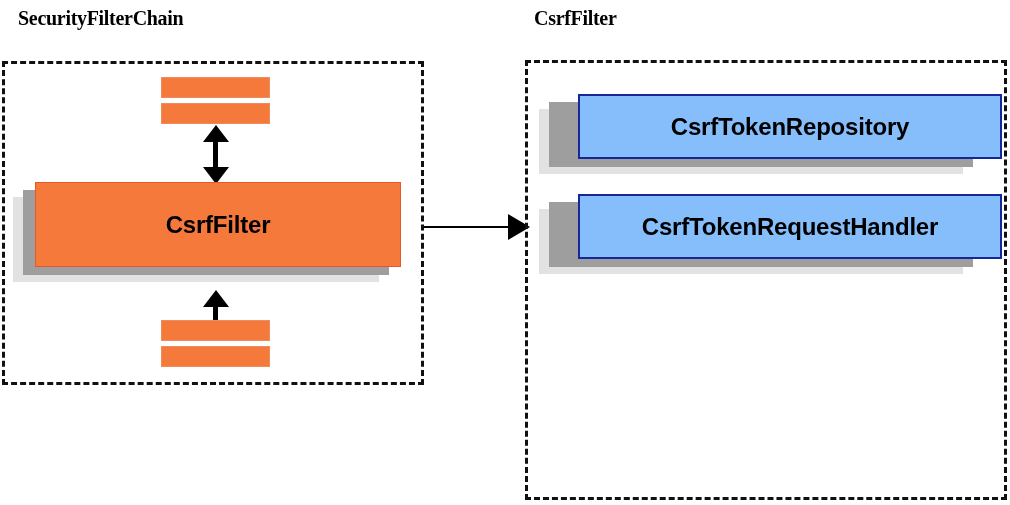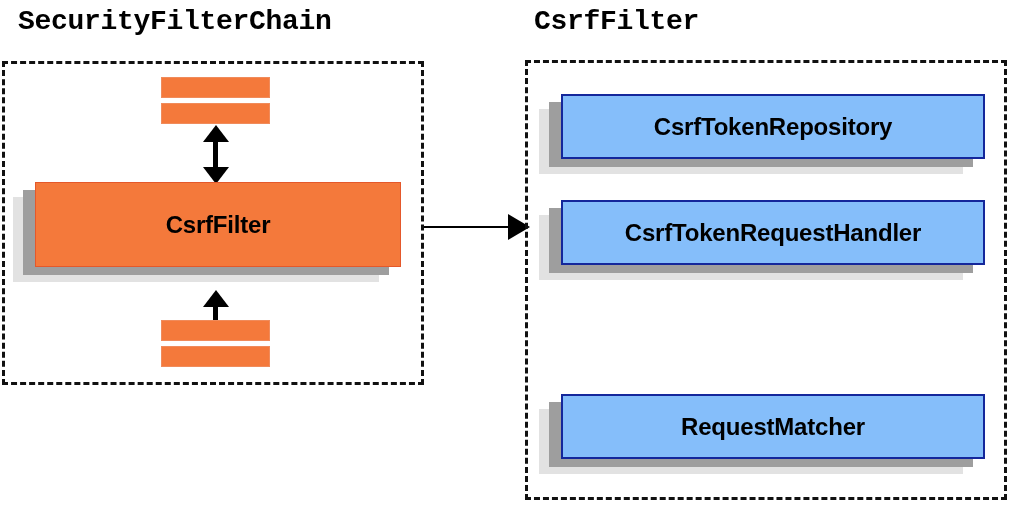--- a/index.html
+++ b/index.html
@@ -13,23 +13,23 @@
   #canvas {
     position: relative;
     width: 1010px;
     height: 505px;
     background: #ffffff;
     overflow: hidden;
   }
 
   .title {
     position: absolute;
-    font-family: Liberation Mono, monospace;
+    font-family: Liberation Serif, serif;
     font-weight: bold;
-    font-size: 28px;
+    font-size: 20px;
     color: #000000;
     letter-spacing: -0.3px;
     white-space: nowrap;
     line-height: 1;
   }
   #title-left  { left: 18px;  top: 8px; }
   #title-right { left: 534px; top: 8px; }
 
   .dashed-panel {
     position: absolute;
@@ -72,20 +72,21 @@
     letter-spacing: -0.2px;
     white-space: nowrap;
   }
   .card.orange .face {
     background: #F4793B;
     border: 1px solid #E4582B;
   }
   .card.blue .face {
     background: #85BEFA;
     border: 2px solid #14279B;
+    margin-left: 17px;
   }
 
   
   .bar {
     position: absolute;
     background: #F4793B;
     border: 1px solid #F08B5B;
     box-sizing: border-box;
   }
 
@@ -153,26 +154,21 @@
   <div class="arrowhead right" style="left:508px; top:214px;"></div>
 
   <div class="dashed-panel" id="panel-right"></div>
 
   <div class="card blue" style="left:561px; top:94px; width:424px; height:65px;">
     <div class="shadow-light"></div>
     <div class="shadow-dark"></div>
     <div class="face">CsrfTokenRepository</div>
   </div>
 
-  <div class="card blue" style="left:561px; top:200px; width:424px; height:65px;">
+  <div class="card blue" style="left:561px; top:194px; width:424px; height:65px;">
     <div class="shadow-light"></div>
     <div class="shadow-dark"></div>
     <div class="face">CsrfTokenRequestHandler</div>
   </div>
 
 
-  <div class="card blue" style="left:561px; top:394px; width:424px; height:65px;">
-    <div class="shadow-light"></div>
-    <div class="shadow-dark"></div>
-    <div class="face">RequestMatcher</div>
-  </div>
 
 </div>
 
 </body></html>

